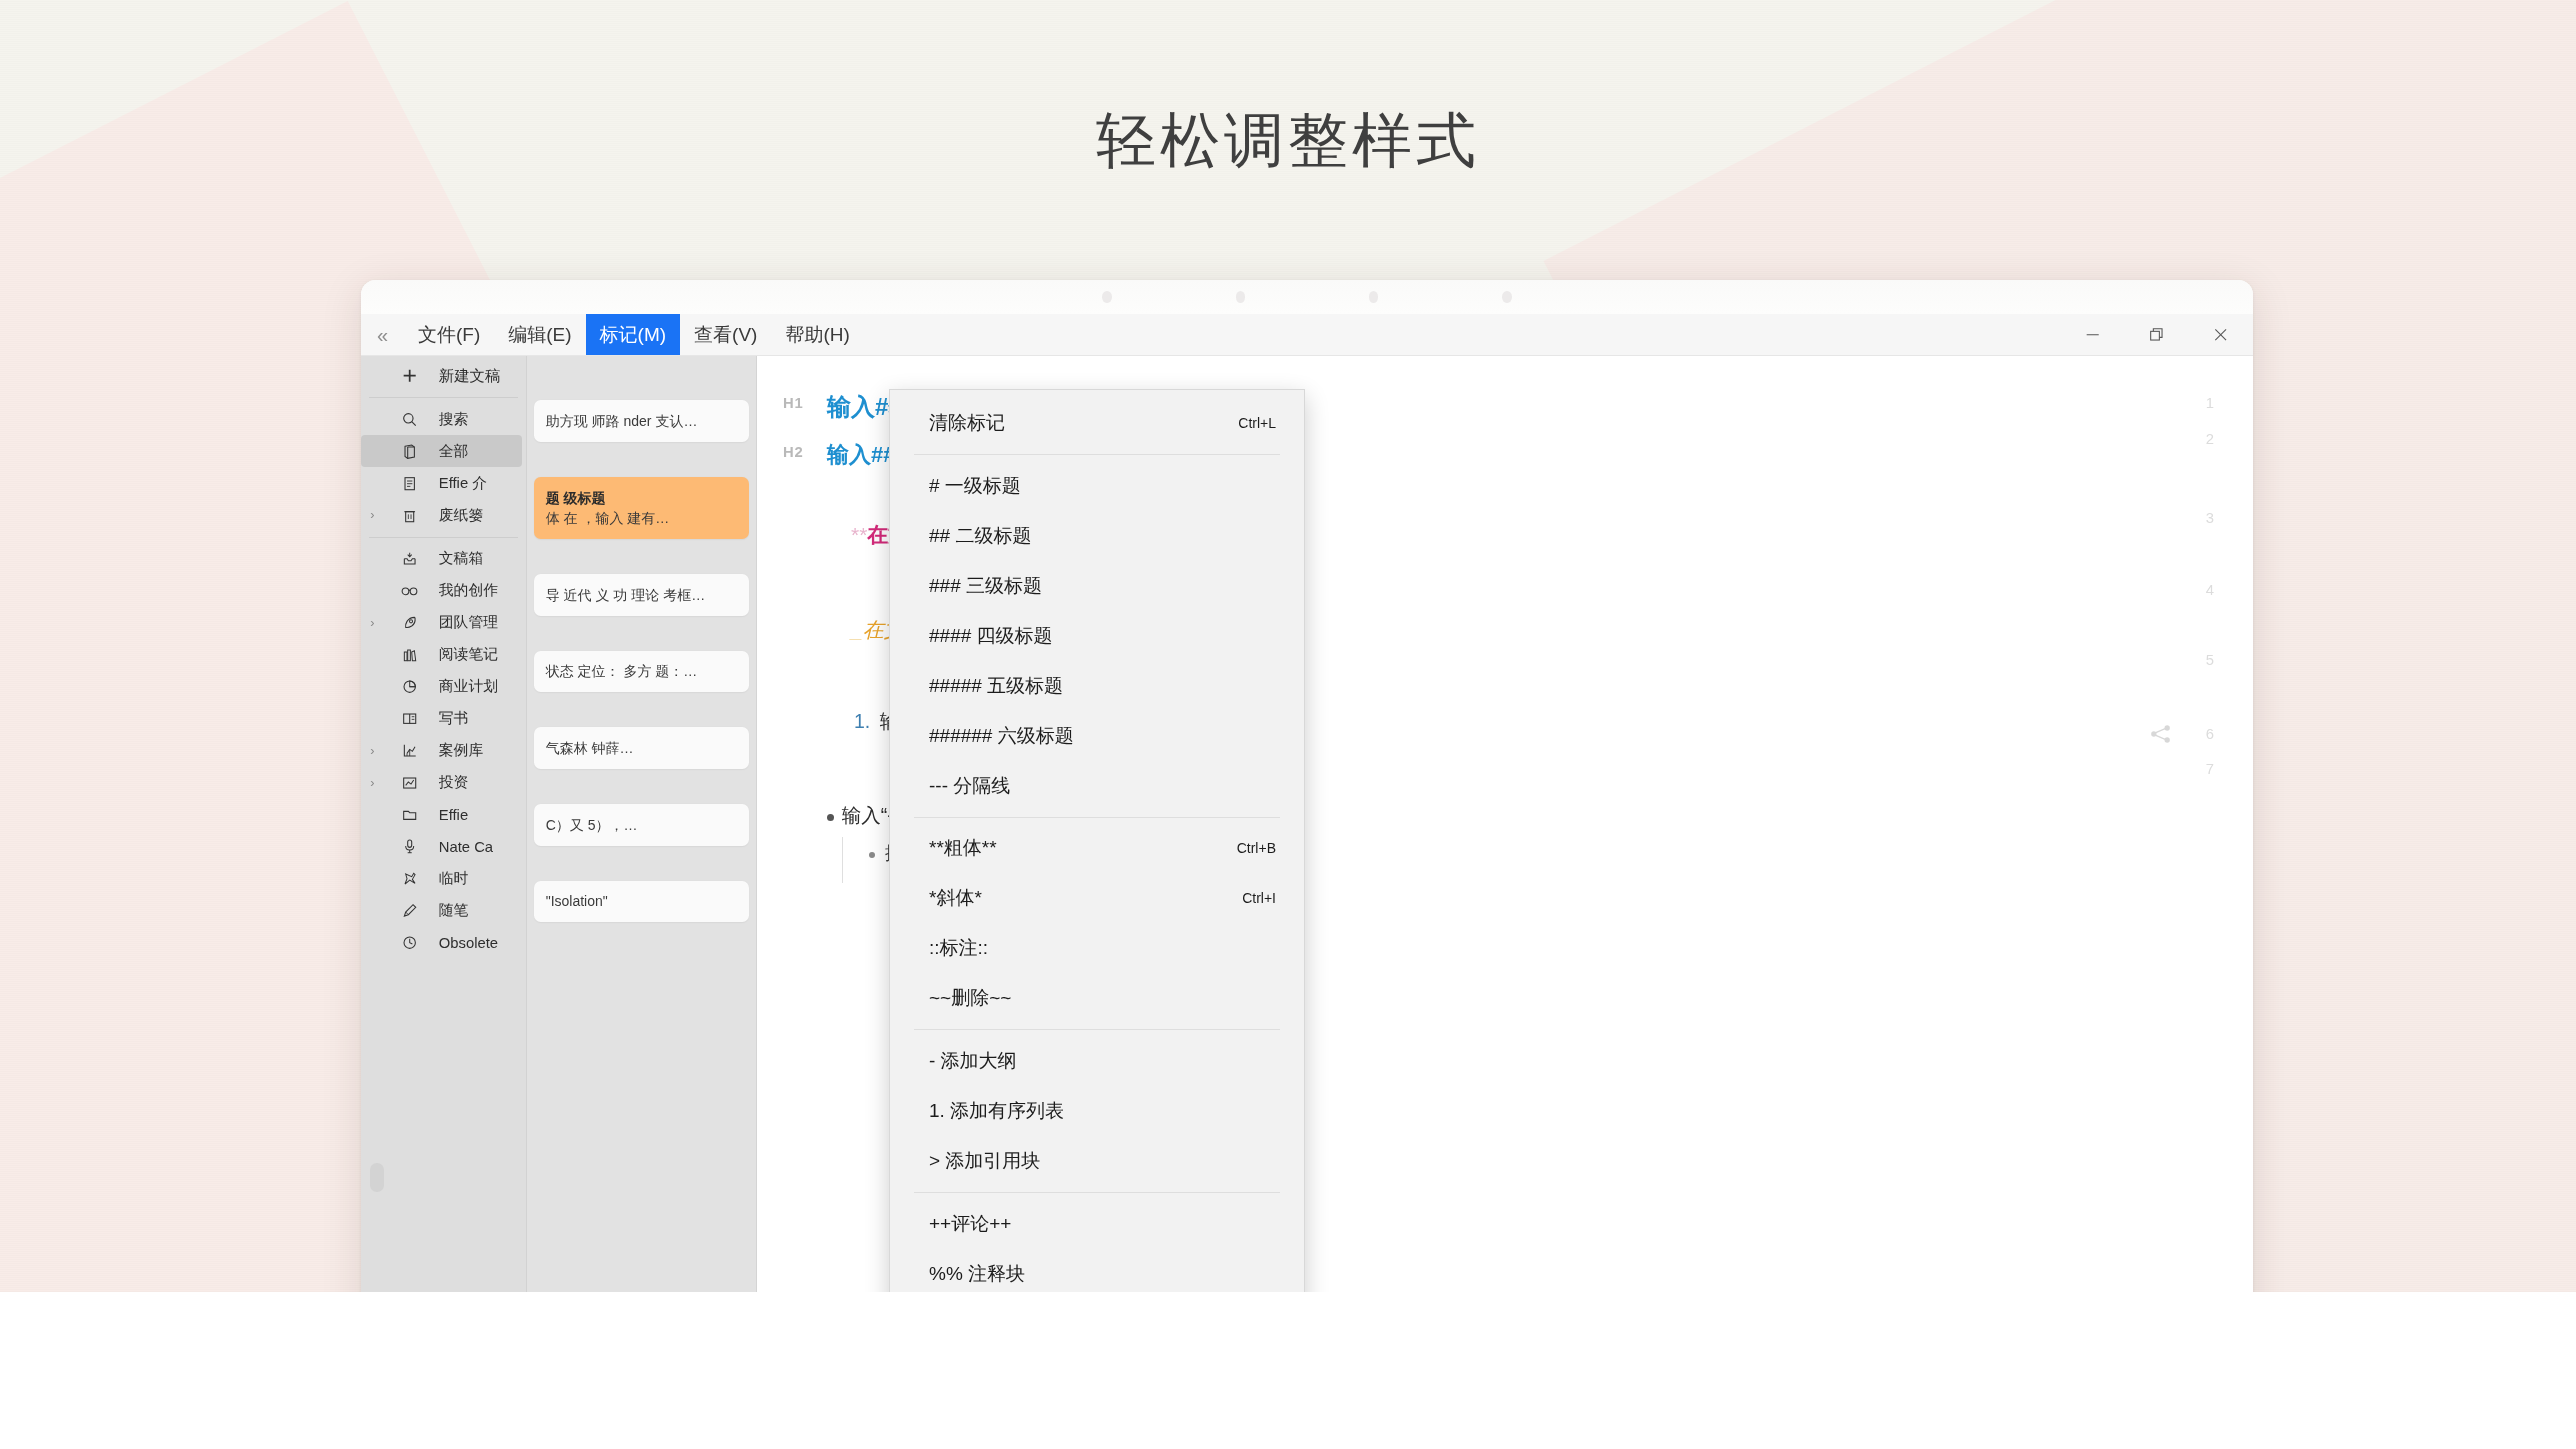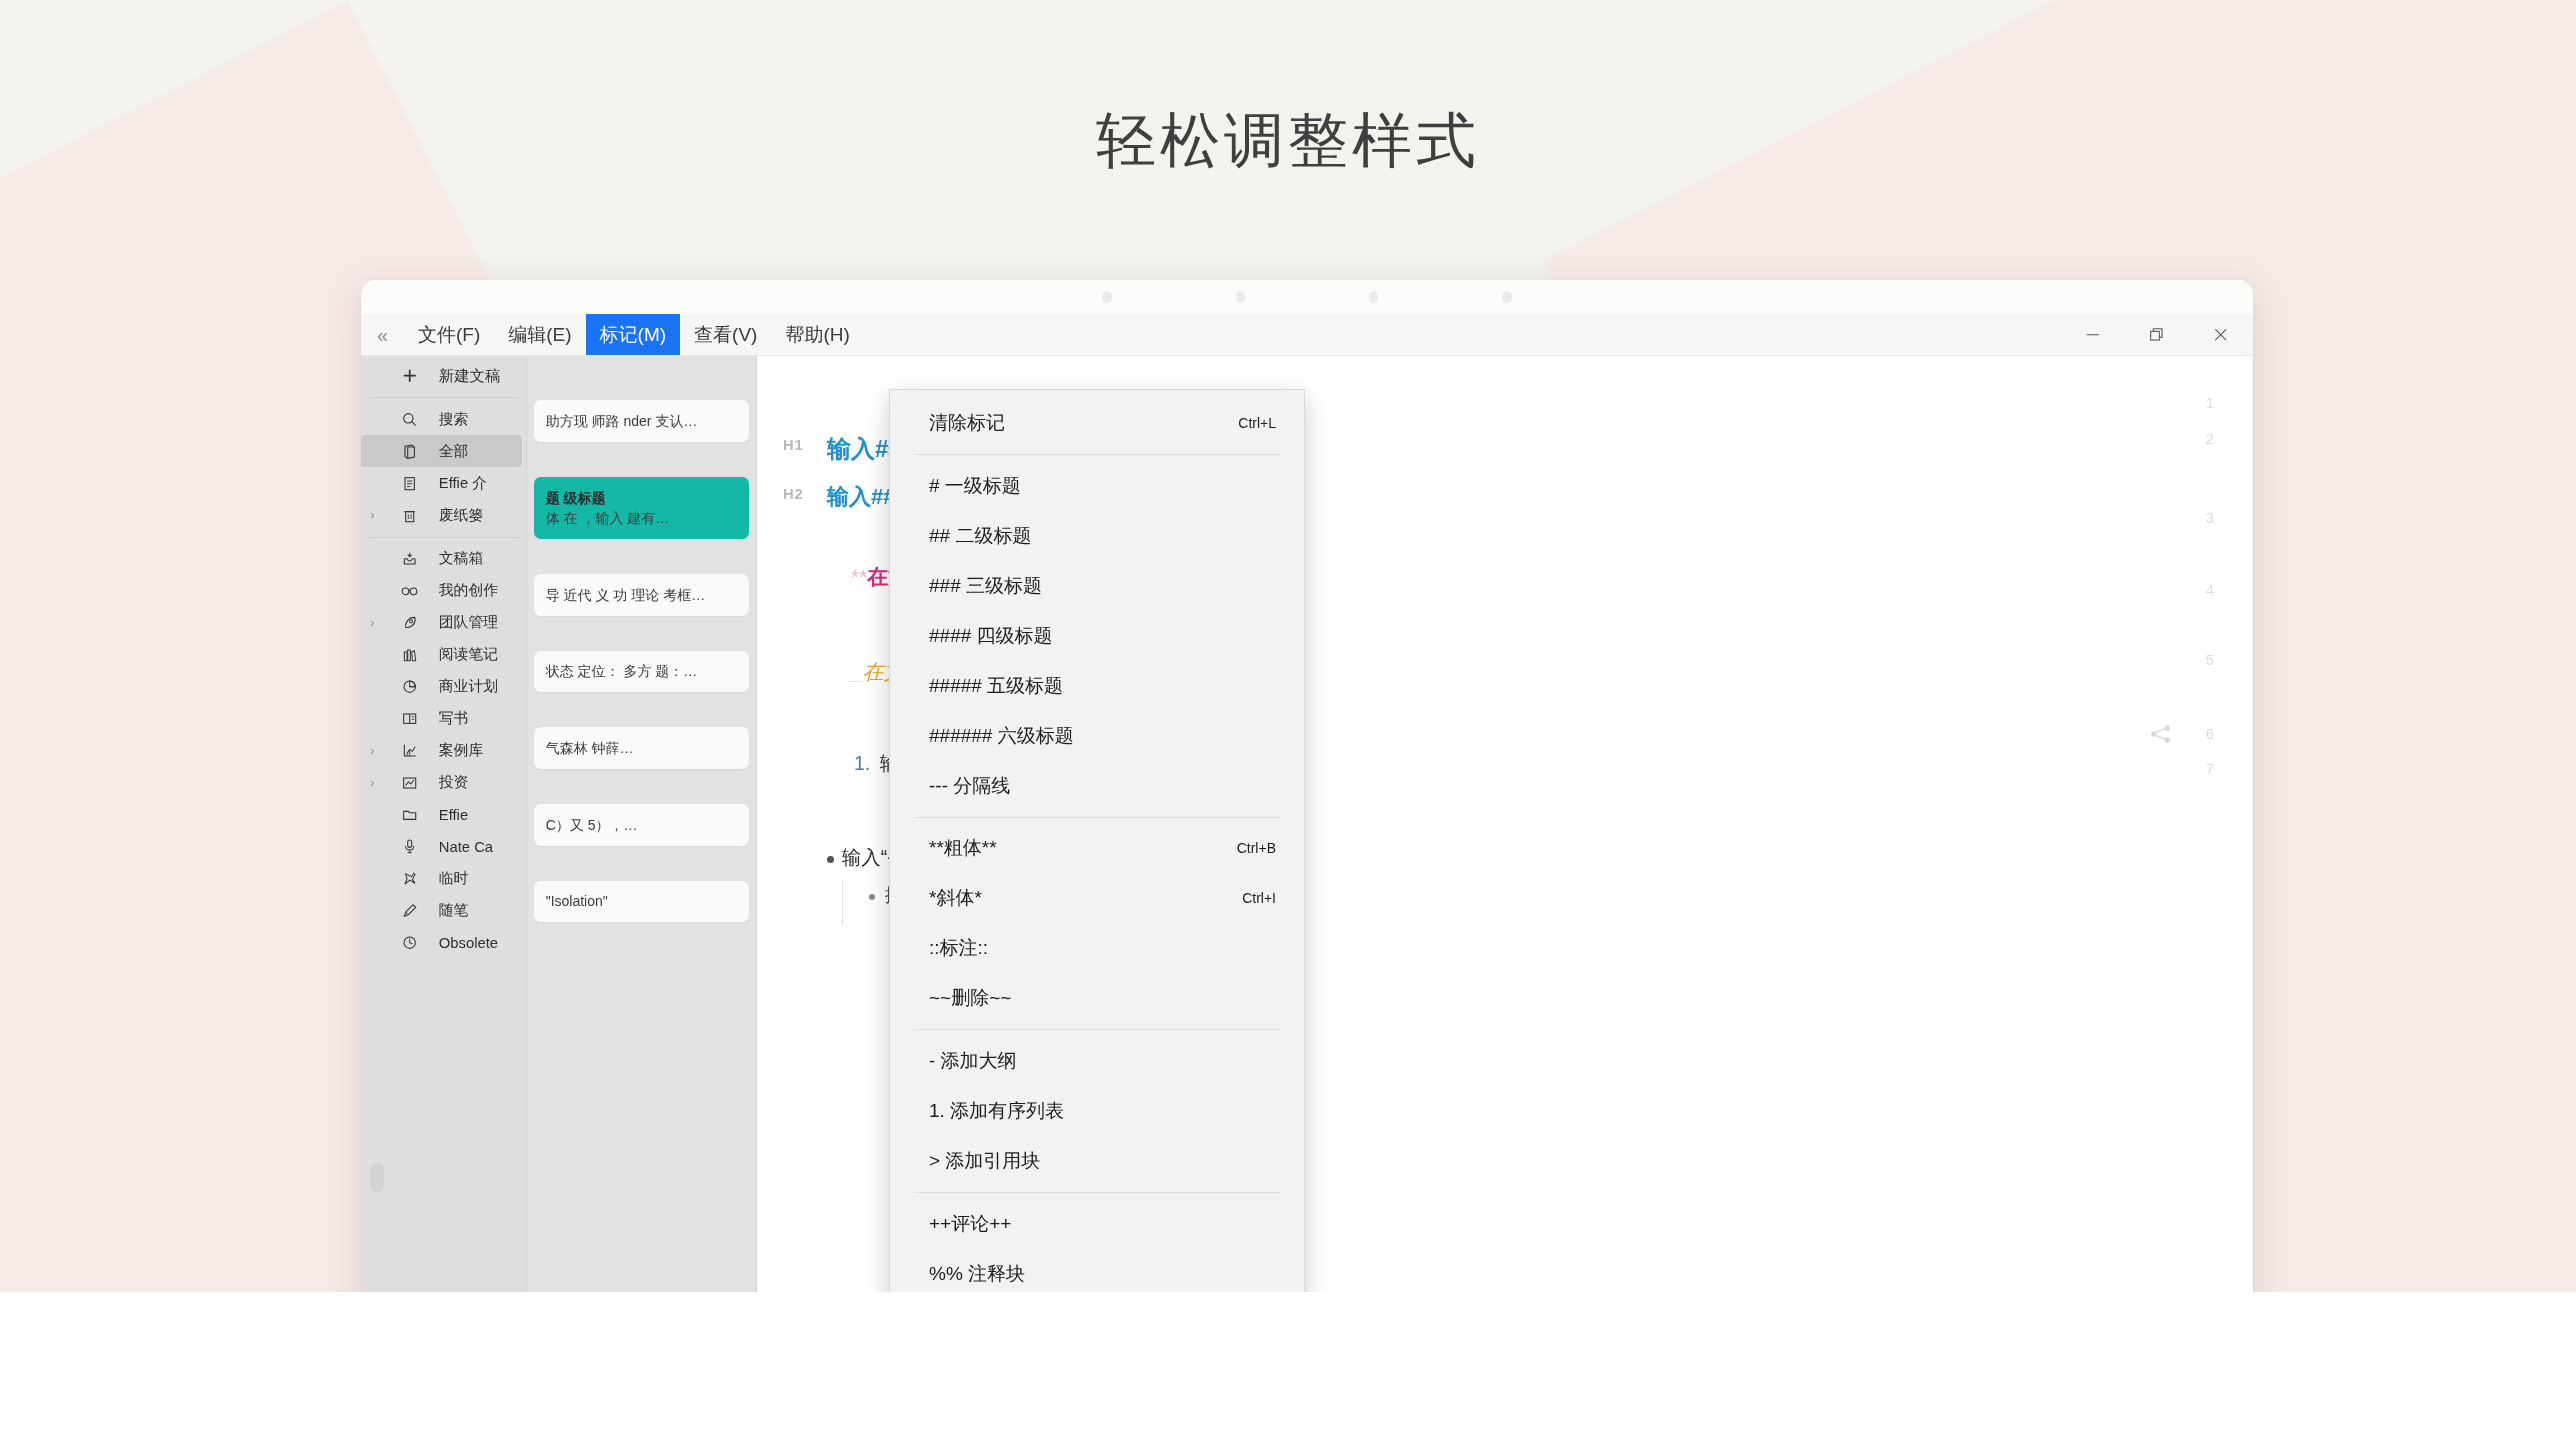--- a/index.html
+++ b/index.html
@@ -150,30 +150,30 @@
     position: relative;
   }
   .doc-card {
     background: #fafafa; border-radius: 6.7px;
     padding: 10.7px 12px; margin-bottom: 9.4px;
     font-size: 14px; line-height: 1.45; color: #2b2b2b;
     box-shadow: 0 0.7px 1.3px rgba(0,0,0,0.05);
     overflow: hidden;
     margin-top: 35px;
   }
-  .doc-card.selected { background: #14b8a6; }
+  .doc-card.selected { background: #fdba74; }
   .doc-card .dc-title { font-weight: bold; display: block; }
   .doc-card .dc-body { display: block; color: #3a3a3a; }
 
   
   #editor {
     flex: 1; background: #ffffff; position: relative;
     padding: 35px 0 0 0; min-width: 0;
   }
-  #editor-inner { position: relative; padding-left: 70px; padding-right: 81px; margin-top: 42px; }
+  #editor-inner { position: relative; padding-left: 70px; padding-right: 81px; }
   .ed-line { position: relative; display: flex; align-items: baseline; }
   .hlabel {
     position: absolute; left: -44px; top: 4px;
     font-size: 14.8px; color: #b9b9b9; letter-spacing: 0.7px;
   }
   .h1 { font-size: 24px; font-weight: bold; color: #1e8fd0; margin-bottom: 17.4px; }
   .h2 { font-size: 22px; font-weight: bold; color: #1e8fd0; margin-bottom: 51px; }
   .md-mark { color: #e8b4cd; font-weight: normal; }
   .md-mark-i { color: #f3d79a; font-weight: normal; }
   .bold-line { font-size: 21px; font-weight: bold; color: #d32a7a; margin-bottom: 67px; padding-left: 24px; }

